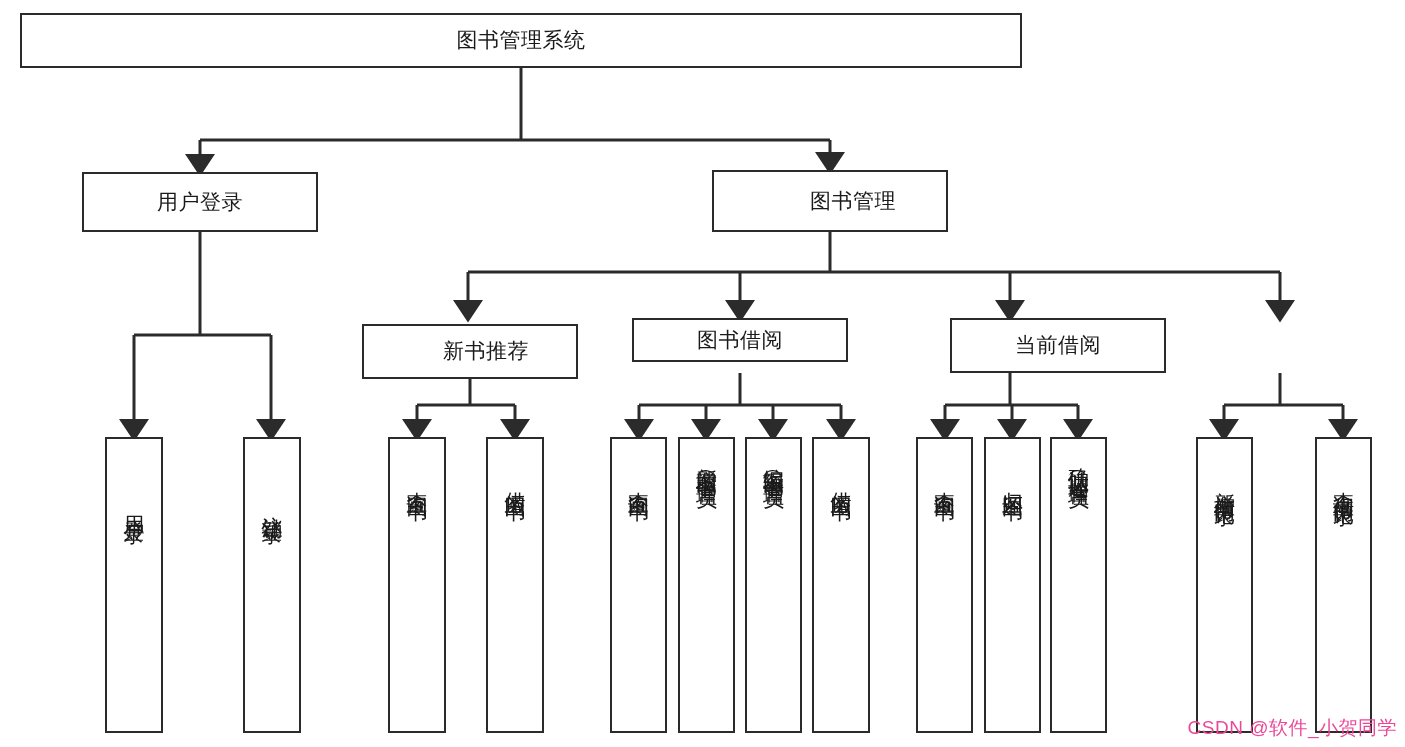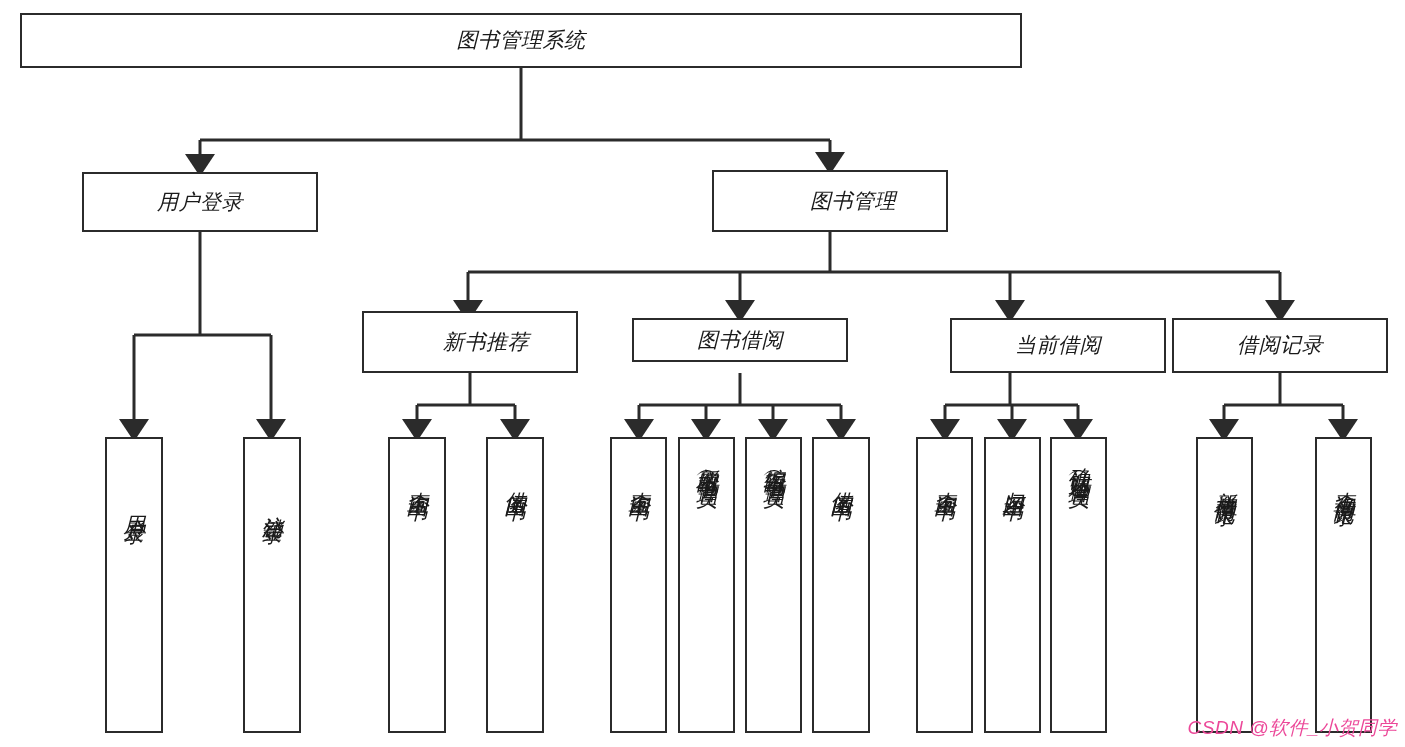--- a/index.html
+++ b/index.html
@@ -9,21 +9,20 @@
   }
   body {
     font-family: "Liberation Sans", "DejaVu Sans", sans-serif;
   }
   #diagram-root {
     position: relative;
     width: 1405px;
     height: 747px;
     background: #ffffff;
     overflow: hidden;
-    font-style: italic;
   }
   svg.connectors {
     position: absolute;
     left: 0;
     top: 0;
     width: 1405px;
     height: 747px;
   }
   .node {
     position: absolute;
@@ -132,31 +131,28 @@
     <span class="node-label">图书管理系统</span>
   </div>
 
   <div class="node" style="left:82px; top:172px; width:236px; height:60px;">
     <span class="node-label">用户登录</span>
   </div>
   <div class="node" style="left:712px; top:170px; width:236px; height:62px;padding-left:46px;">
     <span class="node-label">图书管理</span>
   </div>
 
-  <div class="node" style="left:362px; top:311px; width:216px; height:62px;padding-left:32px;">
+  <div class="node" style="left:362px; top:324px; width:216px; height:55px;padding-left:32px;">
     <span class="node-label">新书推荐</span>
   </div>
   <div class="node" style="left:632px; top:318px; width:216px; height:44px;">
     <span class="node-label">图书借阅</span>
   </div>
   <div class="node" style="left:902px; top:318px; width:216px; height:55px;margin-left:48px;">
     <span class="node-label">当前借阅</span>
-  </div>
-  <div class="node" style="left:1172px; top:318px; width:216px; height:55px;">
-    <span class="node-label">借阅记录</span>
   </div>
 
   <div class="node vertical mid" style="left:105px; top:437px; width:58px; height:296px;">
     <span class="node-label">用户登录</span>
   </div>
   <div class="node vertical mid" style="left:243px; top:437px; width:58px; height:296px;">
     <span class="node-label">注销登录</span>
   </div>
 
   <div class="node vertical mid2" style="left:388px; top:437px; width:58px; height:296px;">

